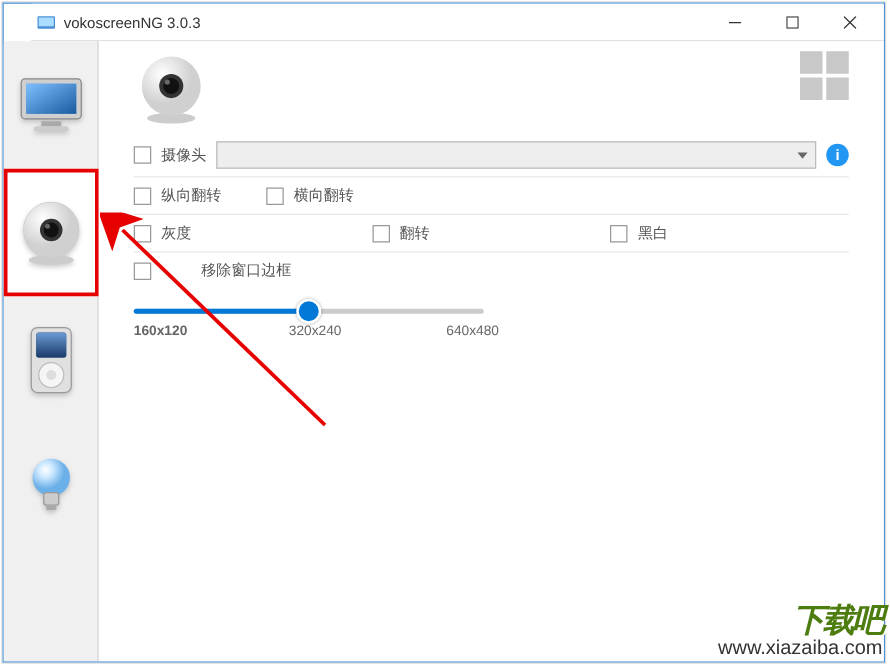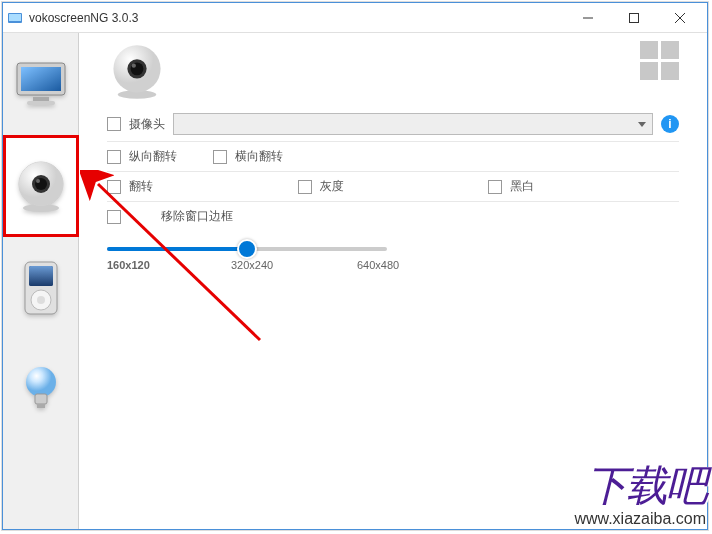--- a/index.html
+++ b/index.html
@@ -1,20 +1,20 @@
 <!DOCTYPE html>
 <html><head>
 <meta charset="utf-8">
 <style>
 * { margin: 0; padding: 0; box-sizing: border-box; font-family: "Microsoft YaHei", "Segoe UI", sans-serif; }
 body { background: #fff; width: 712px; height: 534px; position: relative; overflow: hidden; }
 
 .window { width: 706px; height: 528px; border: 1px solid #4a90d9; background: #fff; position: relative; margin: 2px; box-shadow: 0 0 0 1px #ddd; }
 
-.titlebar { height: 30px; background: #fff; display: flex; align-items: center; padding: 0 4px; border-bottom: 1px solid #e0e0e0; }
+.titlebar { height: 30px; background: #fff; display: flex; align-items: center; padding: 0 4px; border-bottom: 1px solid #e0e0e0; margin-left: 22px; }
 .titlebar-icon { width: 16px; height: 16px; margin-right: 6px; }
 .titlebar-title { font-size: 12px; color: #333; flex: 1; }
 .win-controls { display: flex; }
 .win-btn { width: 46px; height: 30px; display: flex; align-items: center; justify-content: center; cursor: pointer; }
 
 .body-area { display: flex; height: calc(100% - 30px); }
 
 .sidebar { width: 76px; background: #f0f0f0; border-right: 1px solid #d0d0d0; display: flex; flex-direction: column; }
 .sidebar-tab { width: 76px; height: 102px; display: flex; align-items: center; justify-content: center; cursor: pointer; position: relative; }
 .sidebar-tab.active { background: #fff; outline: 3px solid #e60000; outline-offset: -3px; }
@@ -45,21 +45,21 @@
 .slider-labels { display: flex; width: 280px; font-size: 11px; color: #666; margin-top: 8px; position: relative; }
 .slider-labels span:nth-child(1) { position: absolute; left: 0; font-weight: bold; }
 .slider-labels span:nth-child(2) { position: absolute; left: 124px; }
 .slider-labels span:nth-child(3) { position: absolute; left: 250px; }
 
 
 .arrow-svg { position: absolute; pointer-events: none; z-index: 50; }
 
 
 .watermark { position: absolute; right: 6px; bottom: 6px; text-align: right; z-index: 60; }
-.wm-big { font-size: 42px; font-weight: 400; color: #4c1d95; font-style: italic; letter-spacing: -2px; text-shadow: 2px 0 #fff, -2px 0 #fff; }
+.wm-big { font-size: 26px; font-weight: 700; color: #4d7c0f; font-style: italic; letter-spacing: -2px; text-shadow: 2px 0 #fff, -2px 0 #fff; }
 .wm-url { font-size: 16px; color: #333; display: block; margin-top: -4px; }
 
 
 .webcam-svg { filter: drop-shadow(0 2px 2px rgba(0,0,0,.2)); }
 </style>
 </head>
 <body>
 
 <div class="window">
 
@@ -187,25 +187,25 @@
         <div class="check"></div>
         <span class="label">纵向翻转</span>
         <div style="width:20px"></div>
         <div class="check"></div>
         <span class="label">横向翻转</span>
       </div>
 
       <div class="three-col">
         <div class="cell">
           <div class="check"></div>
-          <span class="label">翻转</span>
+          <span class="label">灰度</span>
         </div>
         <div class="cell">
           <div class="check"></div>
-          <span class="label">灰度</span>
+          <span class="label">翻转</span>
         </div>
         <div class="cell">
           <div class="check"></div>
           <span class="label">黑白</span>
         </div>
       </div>
 
       <div class="row no-border">
         <div class="check"></div>
         <span class="label">移除窗口边框</span>

